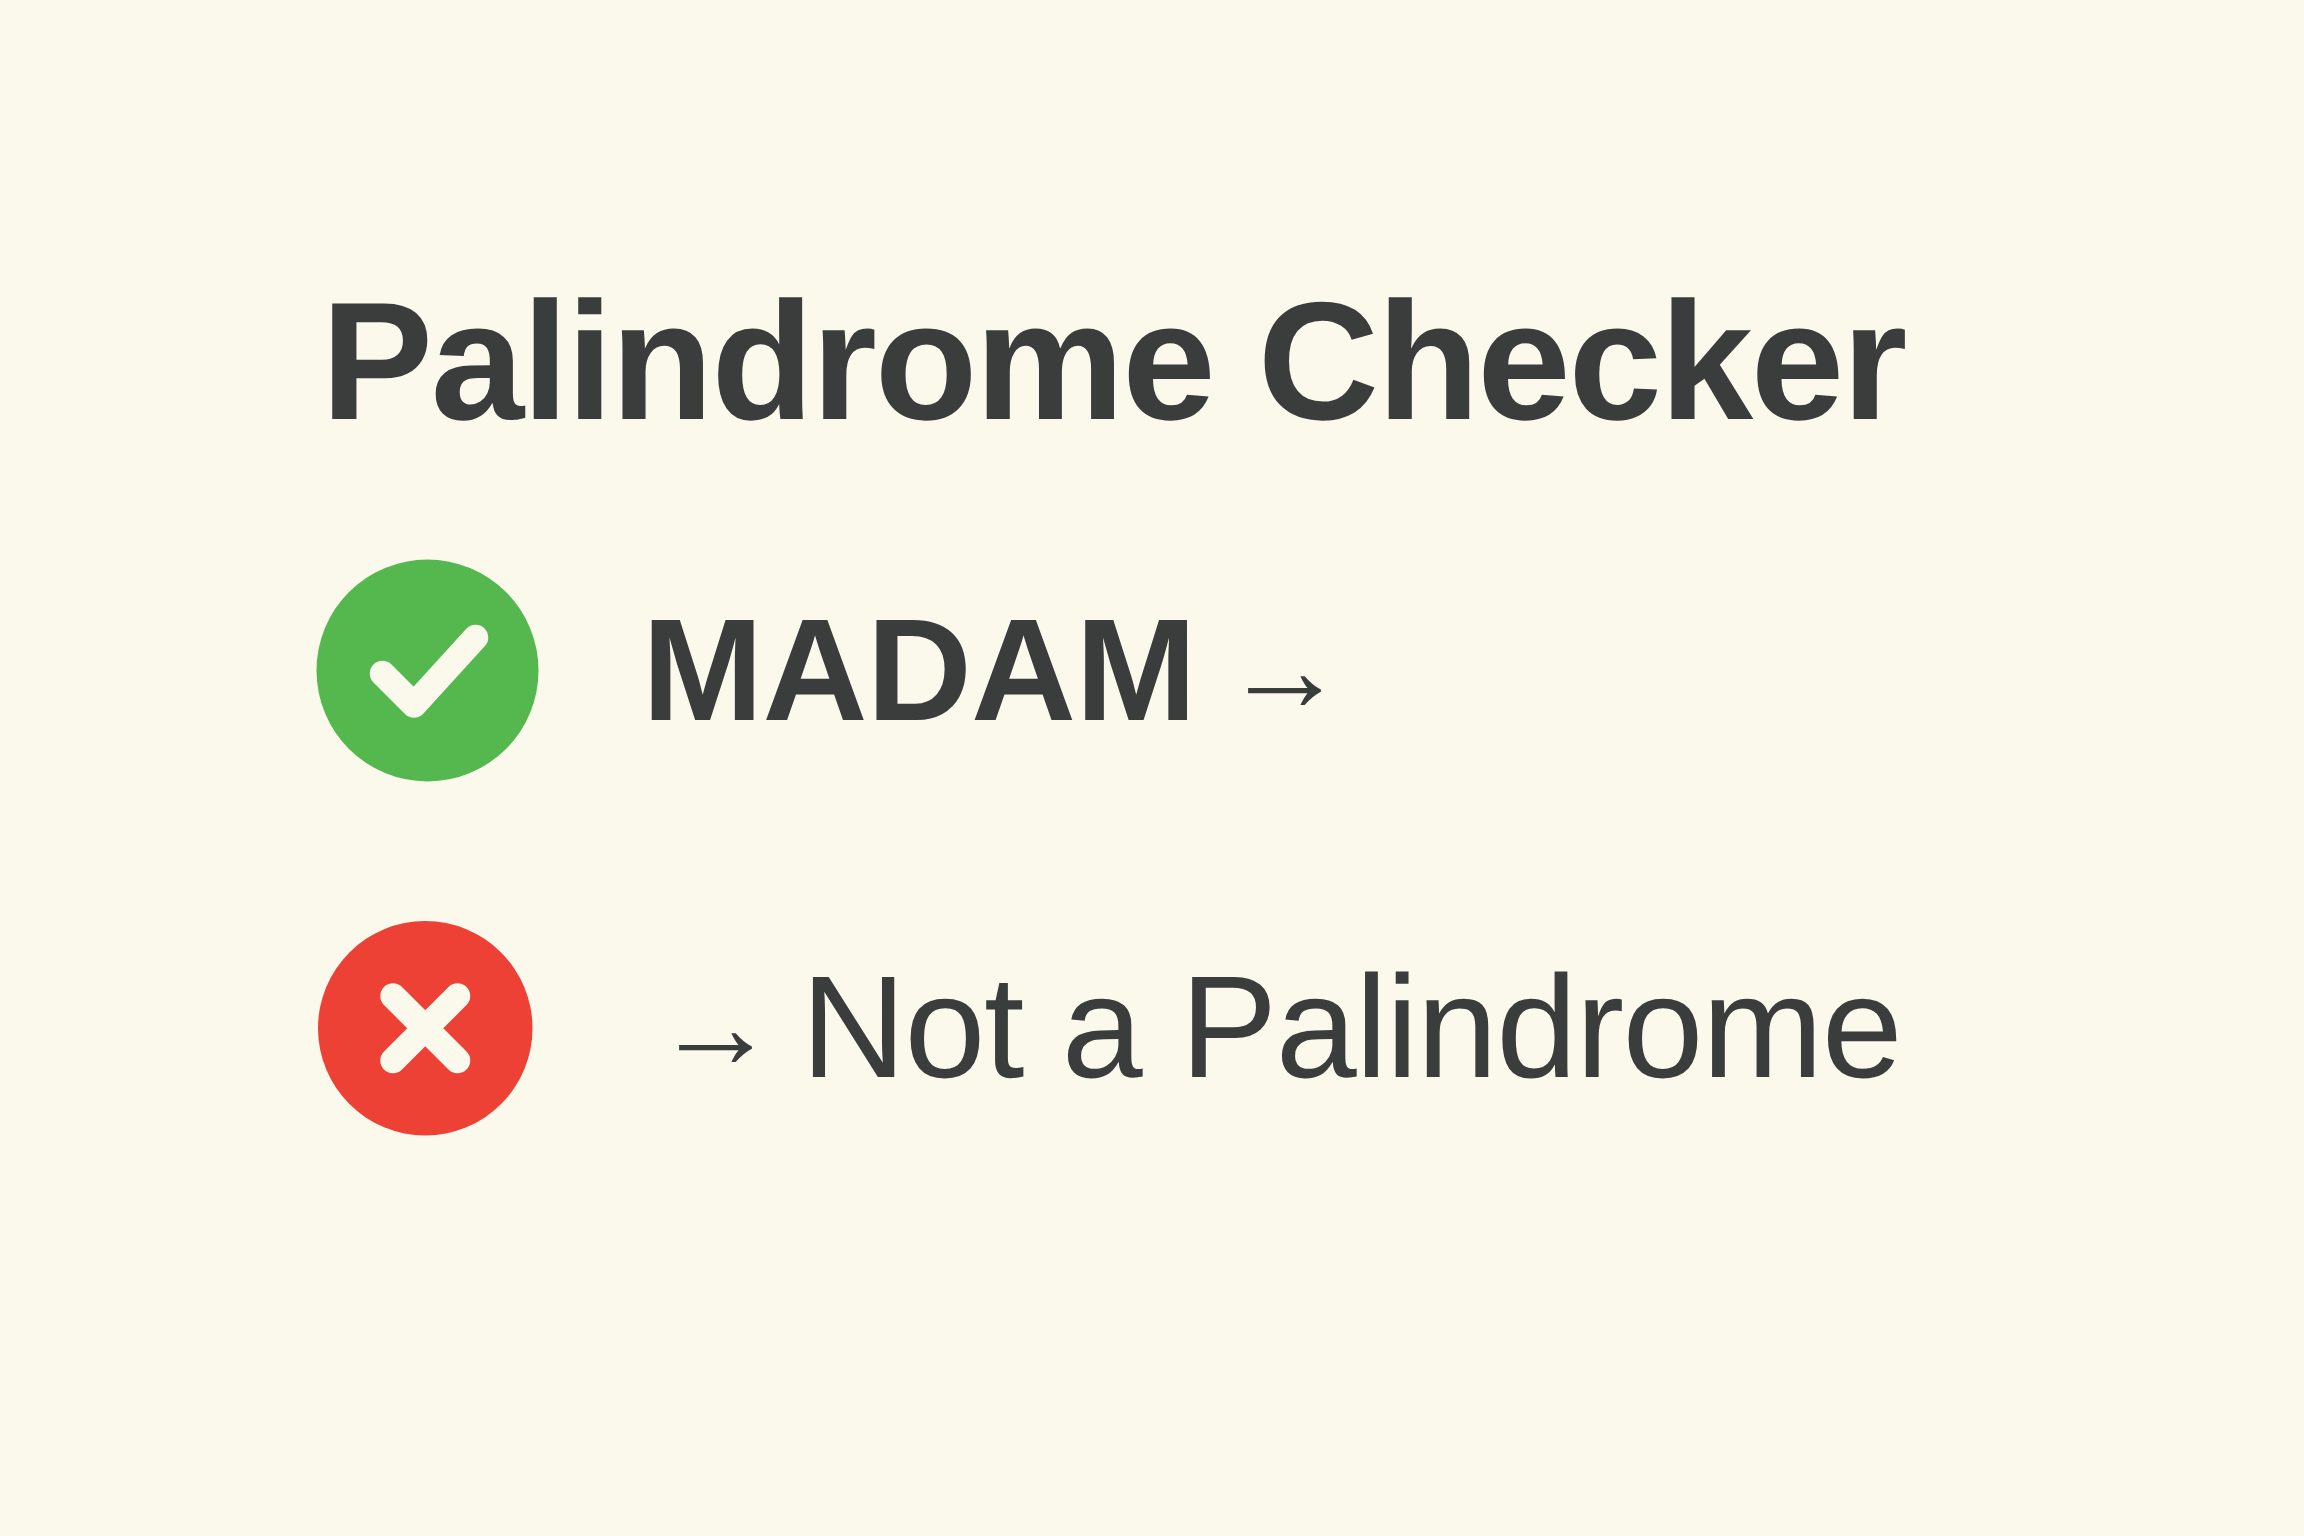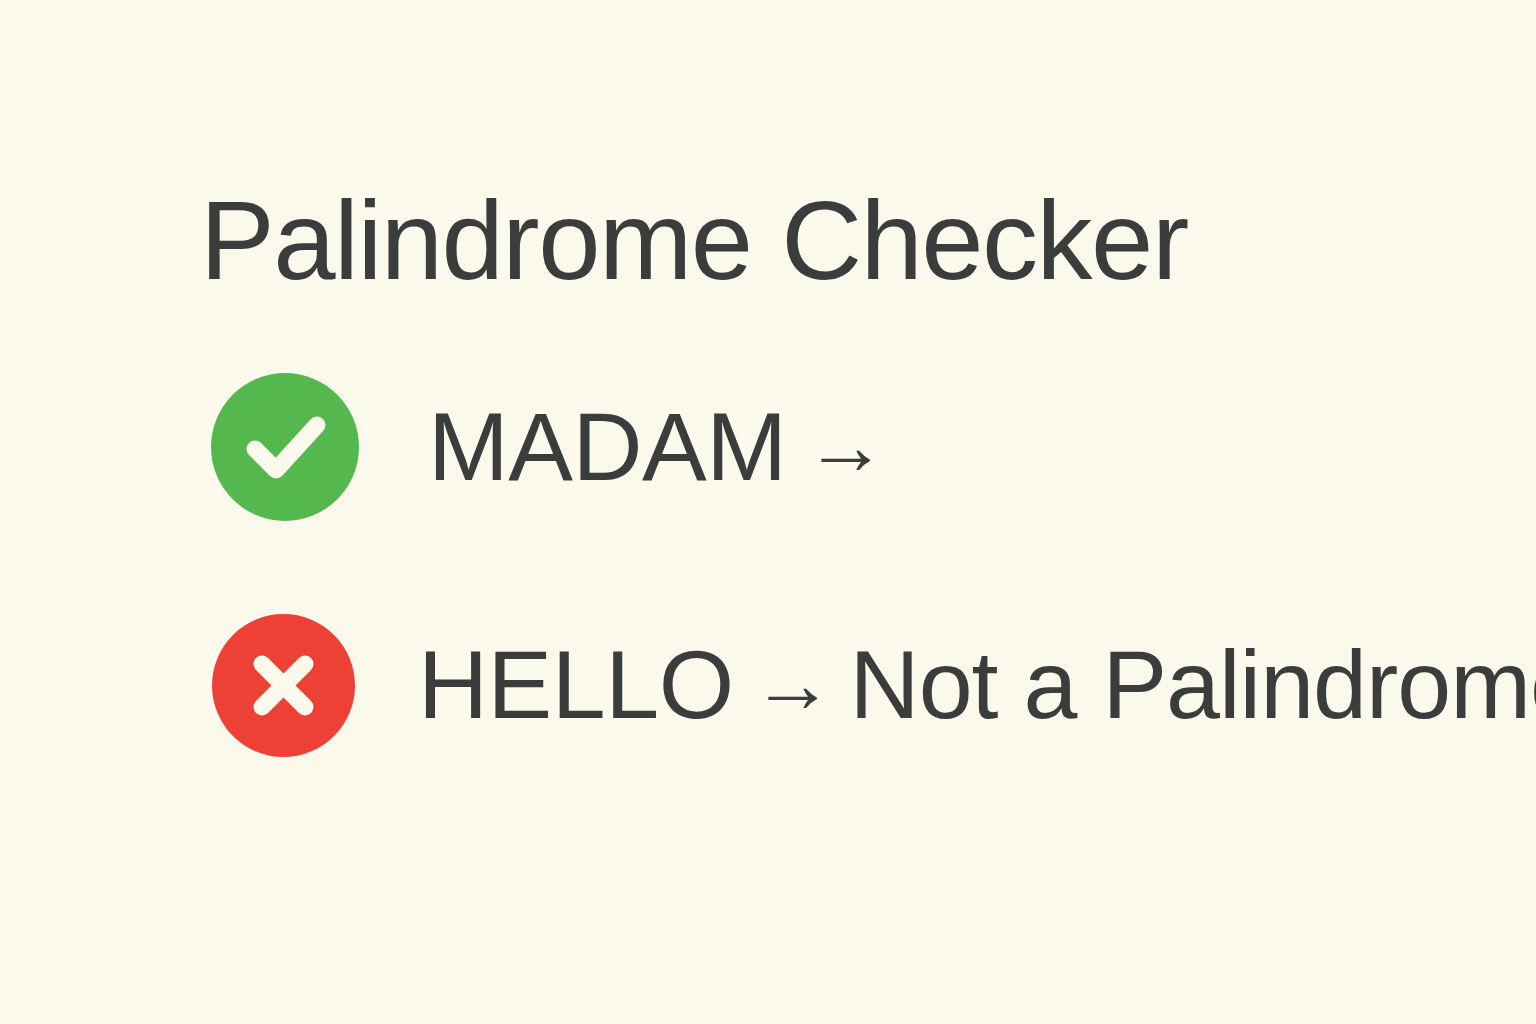--- a/index.html
+++ b/index.html
@@ -19,24 +19,24 @@
   .screen {
     position: relative;
     width: 1536px;
     height: 1024px;
     background: #FBF8EC;
   }
 
   
   .page-title {
     position: absolute;
-    left: 200px;
+    left: 214px;
     top: 142px;
     font-size: 112px;
-    font-weight: 400;
+    font-weight: 700;
     letter-spacing: -1.5px;
     line-height: 1.05;
     color: #3A3D3C;
     white-space: nowrap;
     margin-top: 40px;
   }
 
   
   .result-row {
     position: absolute;
@@ -90,21 +90,21 @@
     margin-left: 69px;
     font-size: 97px;
   }
 
   .result-text-hello {
     margin-left: 63px;
     font-size: 97px;
   }
 
   .term {
-    font-weight: 400;
+    font-weight: 700;
     letter-spacing: -0.5px;
   }
 
   .arrow-glyph {
     font-weight: 400;
     margin: 0 16px 0 18px;
     font-size: 82px;
     position: relative;
     top: -6px;
   }
@@ -133,19 +133,18 @@
     </span>
   </div>
 
   <div class="result-row row-hello">
     <span class="status-icon icon-error">
       <svg viewBox="0 0 143 143" aria-hidden="true">
         <path d="M50 50 L93 93 M93 50 L50 93" fill="none" stroke="#FBF8EC" stroke-width="17" stroke-linecap="round" stroke-linejoin="round"></path>
       </svg>
     </span>
     <span class="result-text result-text-hello">
-      <span class="term">HELLO</span>
       <span class="arrow-glyph">→</span>
       <span class="verdict">Not a Palindrome</span>
     </span>
   </div>
 
 </div>
 
 </body></html>

